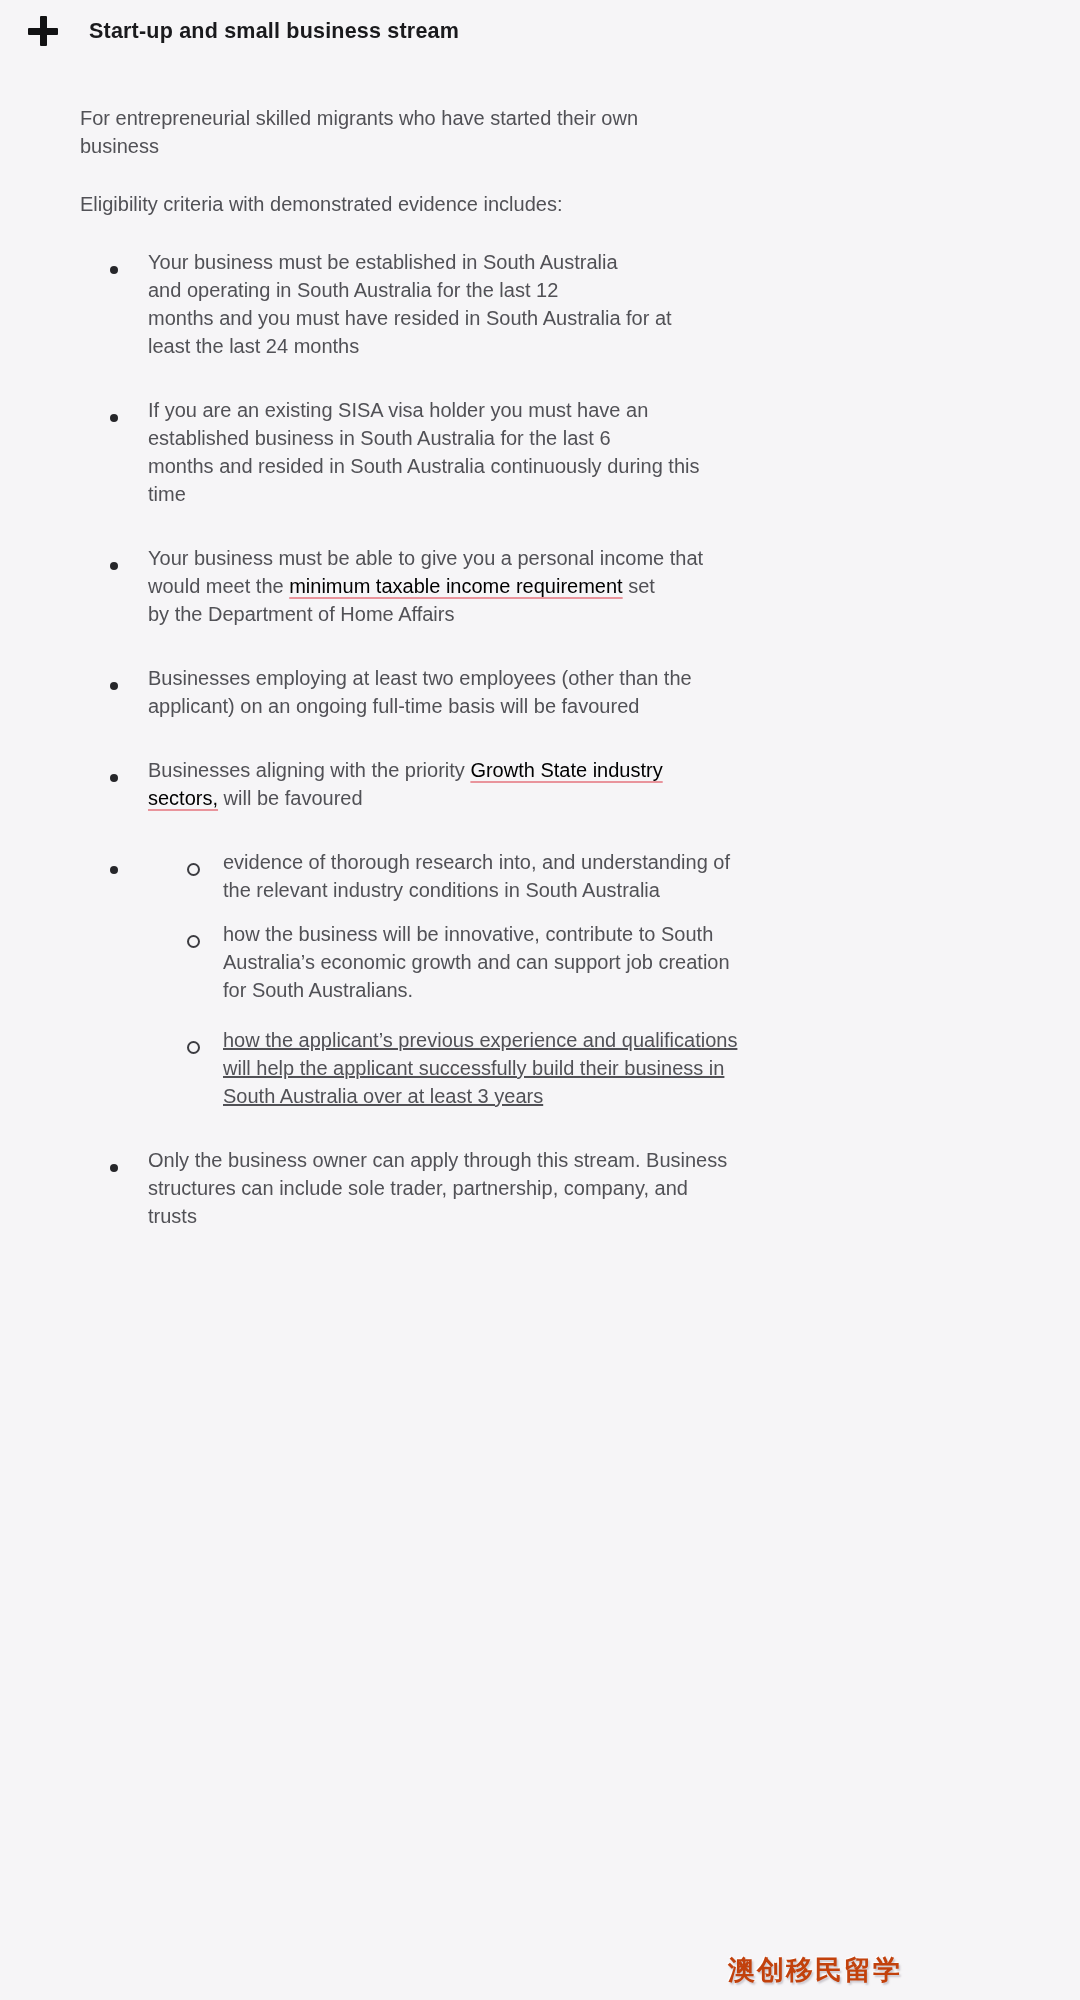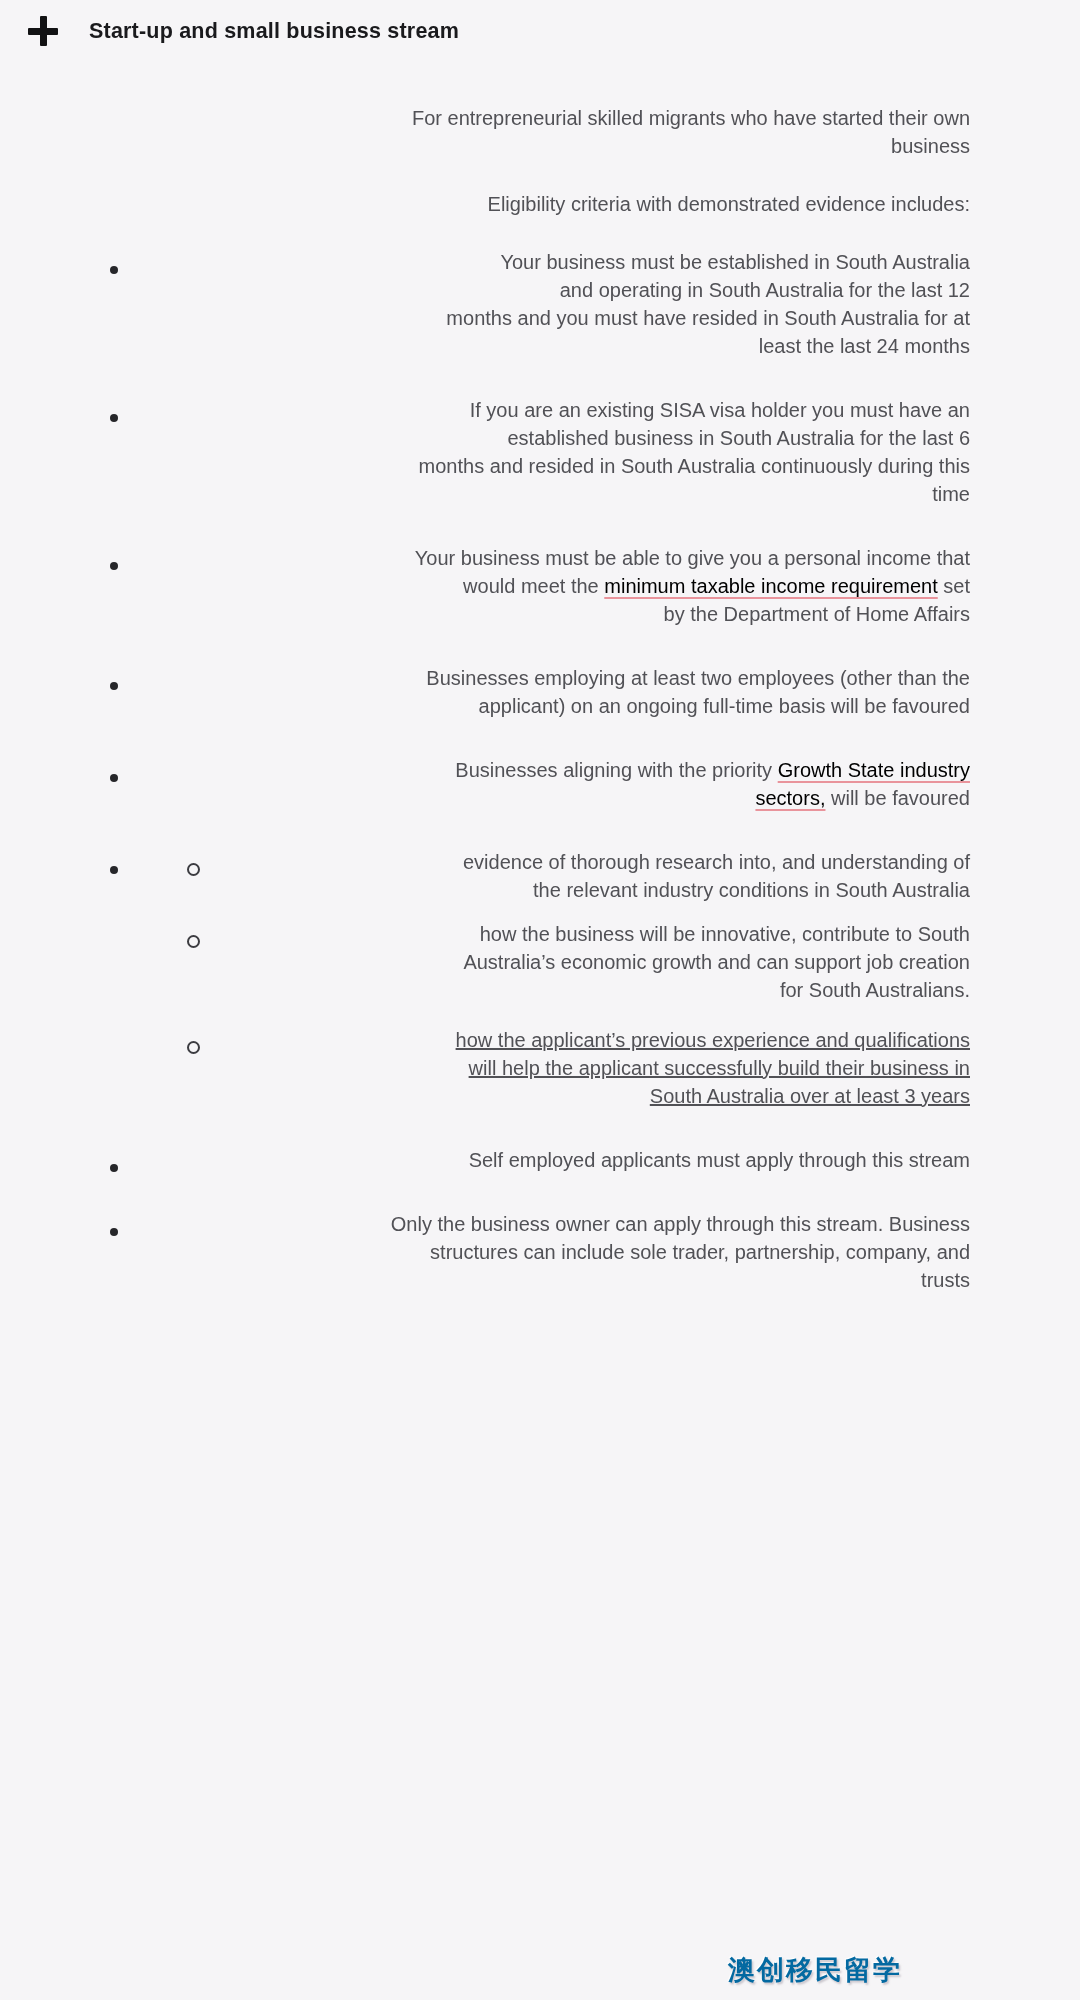--- a/index.html
+++ b/index.html
@@ -3,21 +3,21 @@
 <meta charset="utf-8">
 <style>
   * { margin: 0; padding: 0; box-sizing: border-box; }
   html, body {
     width: 1080px; height: 2000px;
     background: #f6f5f7;
     font-family: "Liberation Sans", sans-serif;
     overflow: hidden;
     position: relative;
   }
-  .page { width: 916px; height: 2000px; position: relative; text-align: right; }
+  .page { width: 916px; height: 2000px; position: relative; }
 
   
   .acc-header {
     display: flex; align-items: center;
     padding: 16px 0 0 28px;
     cursor: pointer;
   }
   .plus {
     width: 30px; height: 30px; position: relative; flex: 0 0 auto;
   }
@@ -87,21 +87,21 @@
     color: #000000;
     text-decoration: underline;
     text-decoration-color: #e9949c;
     text-underline-offset: 4px;
     cursor: pointer;
   }
   .watermark {
     position: absolute;
     right: 14px; bottom: 12px;
     font-size: 27px; font-weight: bold;
-    color: #0369a1;
+    color: #c2410c;
     text-shadow: 1.5px 1.5px 2px rgba(165,158,170,0.55), -1px -1px 1px rgba(255,255,255,0.9);
     letter-spacing: 2px;
   }
 </style>
 </head>
 <body>
 
 <div class="page">
 
   <div class="acc-header">
@@ -132,21 +132,20 @@
         <li><ul class="sub">
             <li>evidence of thorough research into, and understanding of
 the relevant industry conditions in South Australia</li>
             <li>how the business will be innovative, contribute to South
 Australia’s economic growth and can support job creation
 for South Australians.</li>
             <li>how the applicant’s previous experience and qualifications
 will help the applicant successfully build their business in
 South Australia over at least 3 years</li>
           </ul></li>
-        <li><span>Self employed applicants must apply through this stream</span></li>
         <li><span>Only the business owner can apply through this stream. Business
 structures can include sole trader, partnership, company, and
 trusts</span></li>
       </ul>
   </div>
 
   <div class="watermark">澳创移民留学</div>
 
 </div>
 

